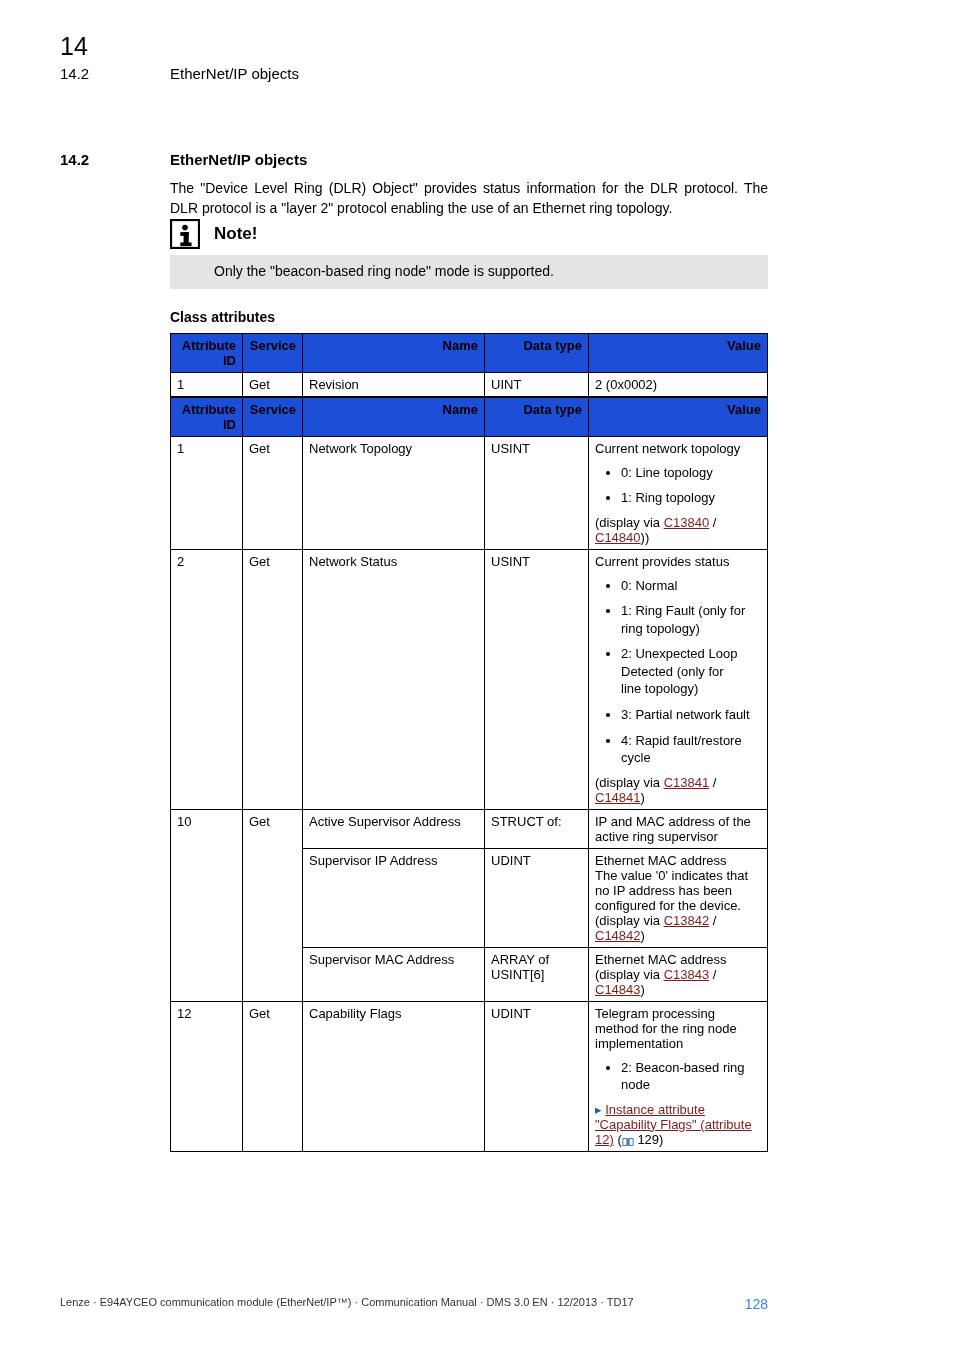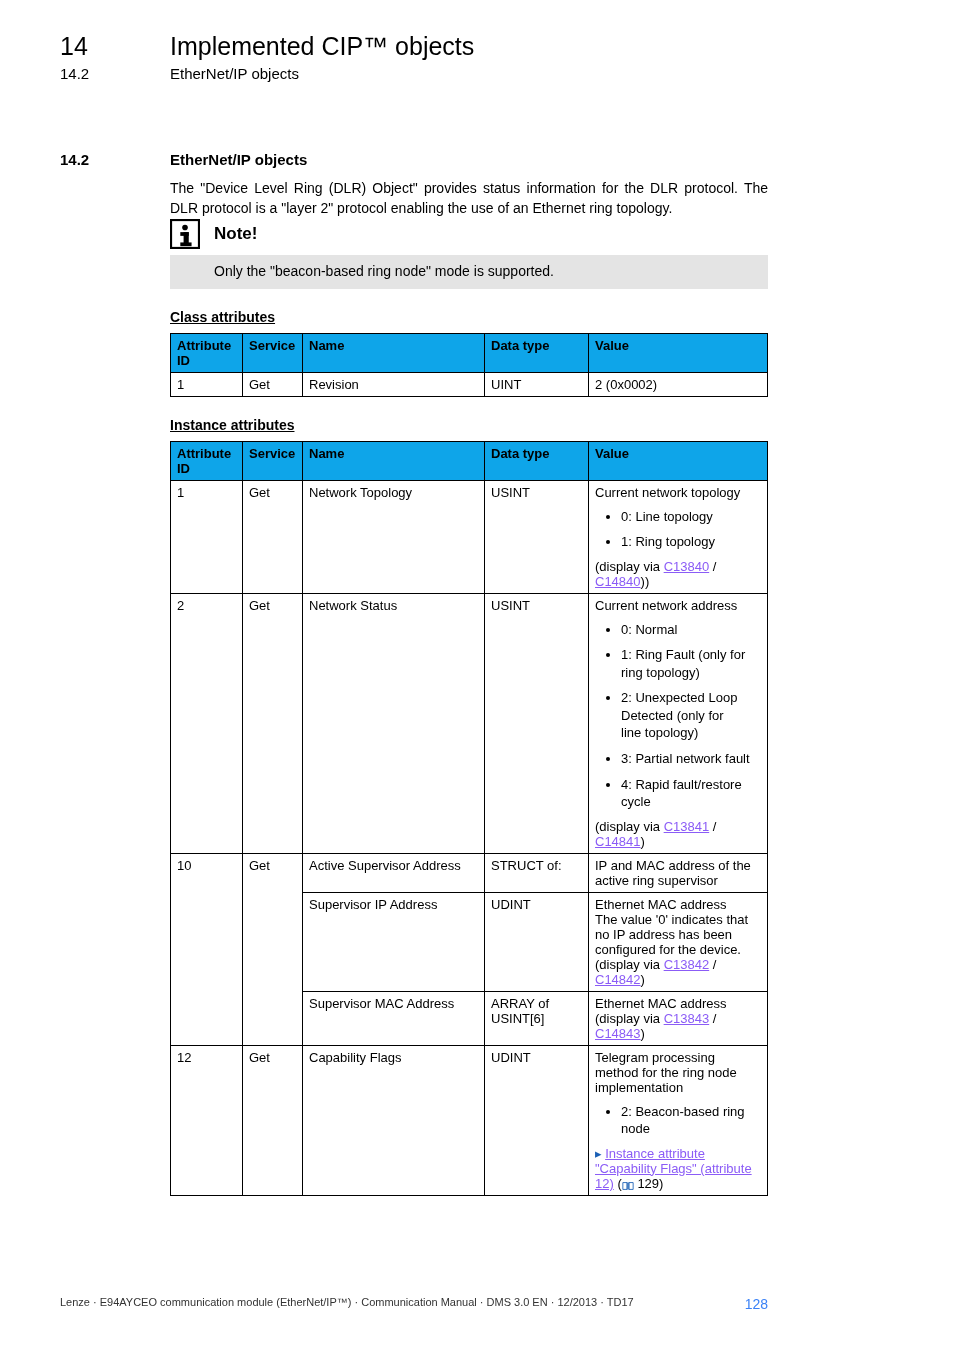--- a/index.html
+++ b/index.html
@@ -93,45 +93,45 @@
     background: #e4e4e4;
     margin-top: 6px;
     padding: 8px 12px 10px 44px;
     font-size: 14px;
   }
   .subhead {
     font-size: 14px;
     font-weight: 700;
     margin-top: 20px;
     margin-bottom: 8px;
-    text-decoration: underline;
   }
   table.obj {
     border-collapse: collapse;
     width: 100%;
     font-size: 13px;
     table-layout: fixed;
   }
   table.obj th, table.obj td {
     border: 1px solid #000;
     padding: 4px 6px;
     vertical-align: top;
     text-align: left;
   }
   table.obj th {
-    background: #0ea5e9;
-    font-weight: 700;
+    background: #1d4ed8;
+    font-weight: 700;
+    text-align: right;
   }
   .col-attr { width: 72px; }
   .col-svc  { width: 60px; }
   .col-name { width: 182px; }
   .col-dt   { width: 104px; }
   .col-val  { }
   .link {
-    color: #8b5cf6;
+    color: #7f1d1d;
     text-decoration: underline;
   }
   ul.vals {
     margin: 2px 0 2px 0;
     padding-left: 18px;
   }
   ul.vals li {
     list-style: disc;
     margin: 8px;
     padding: 0;
@@ -164,21 +164,20 @@
     color: #1a5fb4;
   }
 </style>
 </head>
 <body>
 
 <div class="page">
 
   <div class="hdr-row">
     <div class="hdr-num-col"><span class="hdr-chapter-num">14</span></div>
-    <div class="hdr-chapter-title">Implemented CIP™ objects</div>
   </div>
   <div class="hdr-row" style="margin-top:4px">
     <div class="hdr-num-col"><span class="hdr-sec-num">14.2</span></div>
     <div class="hdr-sec-title">EtherNet/IP objects</div>
   </div>
 
   <div class="dash-line">_ _ _ _ _ _ _ _ _ _ _ _ _ _ _ _ _ _ _ _ _ _ _ _ _ _ _ _ _ _ _ _ _ _ _ _ _ _ _ _ _ _ _ _ _ _ _ _ _ _ _ _ _ _ _ _ _ _ _ _ _ _ _ _</div>
 
   <div class="sec-row">
     <div class="sec-num-col">14.2</div>
@@ -229,21 +228,20 @@
         <tr>
           <td>1</td>
           <td>Get</td>
           <td>Revision</td>
           <td>UINT</td>
           <td>2 (0x0002)</td>
         </tr>
       </tbody>
     </table>
 
-    <div class="subhead">Instance attributes</div>
     <table class="obj">
       <colgroup>
         <col class="col-attr">
           <col class="col-svc">
           <col class="col-name">
           <col class="col-dt">
           <col class="col-val">
       </colgroup>
       <thead>
         <tr>
@@ -270,21 +268,21 @@
             <span>(display via </span><a href="#" class="link">C13840</a><span> / </span><a href="#" class="link">C14840</a><span>))</span>
           </td>
         </tr>
 
         <tr>
           <td>2</td>
           <td>Get</td>
           <td>Network Status</td>
           <td>USINT</td>
           <td>
-            <span>Current network address</span>
+            <span>Current provides status</span>
             <ul class="vals">
               <li>0: Normal</li>
               <li>1: Ring Fault (only for ring topology)</li>
               <li>
                 <span>2: Unexpected Loop Detected (only for</span><br>
                 <span>line topology)</span>
               </li>
               <li>3: Partial network fault</li>
               <li>4: Rapid fault/restore cycle</li>
             </ul>

